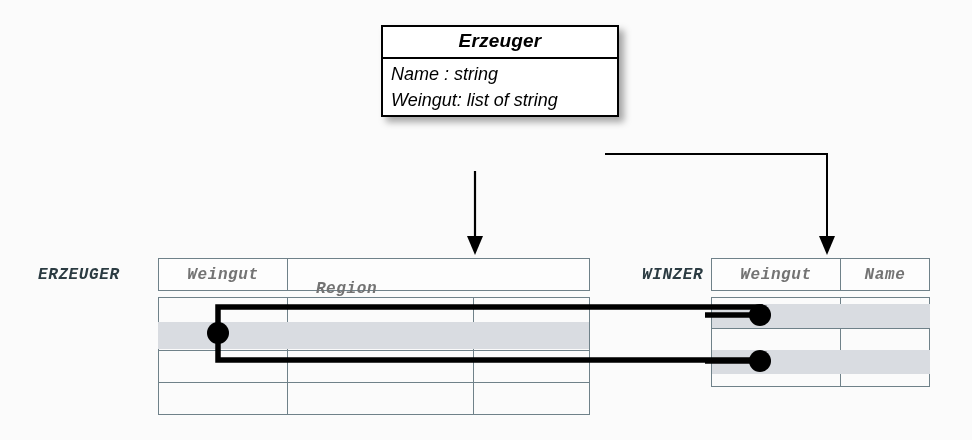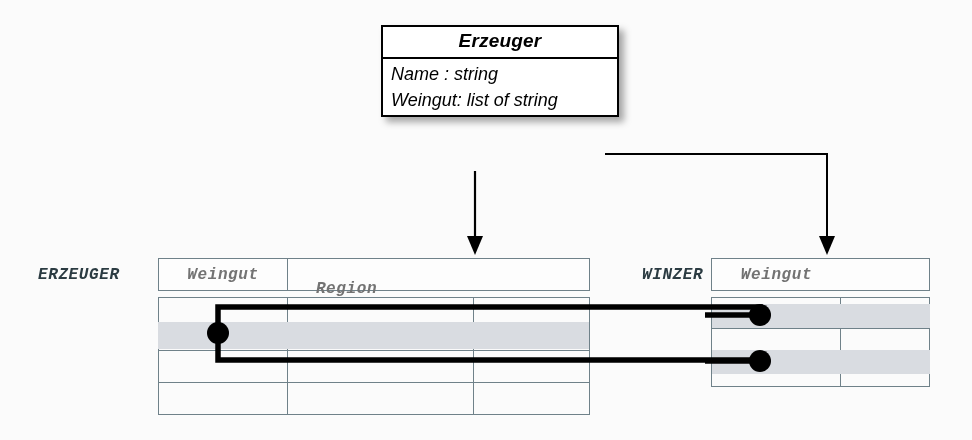--- a/index.html
+++ b/index.html
@@ -175,20 +175,21 @@
       <div class="cell" style="width:115px;"></div>
     </div>
   </div>
 
   <div class="hl-band" style="left:158px; top:310px; width:431px; height:27px;"></div>
 
   <div class="rel-label" style="left:625px; top:255px;margin-left:17px;">WINZER</div>
 
   <div class="rel-header" style="left:711px; top:246px; width:219px; height:33px;">
     <div class="cell" style="width:129px;">Weingut</div>
+    <div class="cell" style="width:88px;">Name</div>
   </div>
 
   <div class="rel-body" style="left:711px; top:285px; width:219px; height:90px;">
     <div class="rel-row" style="height:31px;">
       <div class="cell" style="width:129px;"></div>
       <div class="cell" style="width:88px;"></div>
     </div>
     <div class="rel-row" style="height:29px;">
       <div class="cell" style="width:129px;"></div>
       <div class="cell" style="width:88px;"></div>

